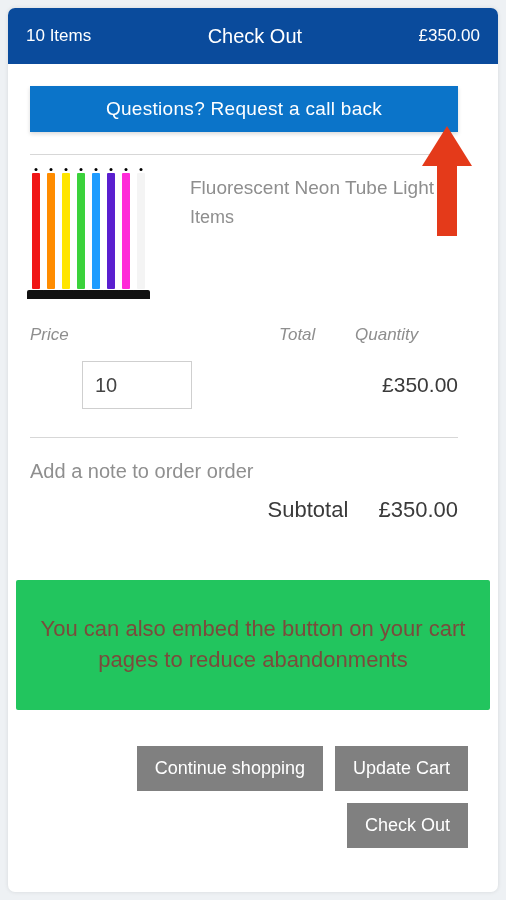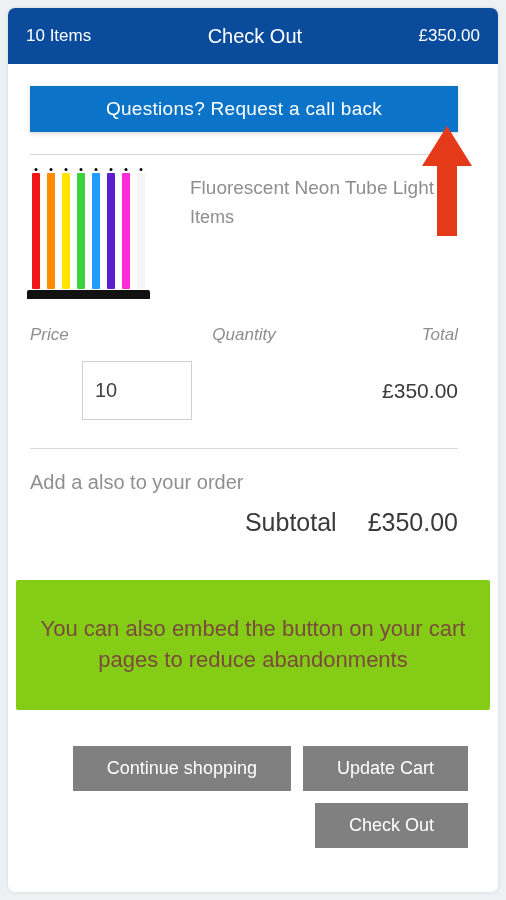--- a/index.html
+++ b/index.html
@@ -24,28 +24,28 @@
   .product-title { font-size: 19px; }
   .remove { cursor: pointer; }
   .pq-row { display: flex; margin-top: 26px; color: #8e8e8e; font-size: 17px; }
   .pq-col { flex: 1; font-style: italic; }
   .pq-col.center { text-align: center; }
   .pq-col.right { text-align: right; }
   .val-row { display: flex; align-items: center; margin-top: 16px; font-size: 21px; color: #3a3a3a; }
   .val-row .col { flex: 1; }
   .val-row .col.center { display: flex; justify-content: center; }
   .val-row .col.right { text-align: right; }
-  .qty-input { width: 110px; height: 59px; border: 1px solid #cfcfcf; font-size: 20px; padding: 0 12px; color: #444; }
+  .qty-input { width: 110px; height: 48px; border: 1px solid #cfcfcf; font-size: 20px; padding: 0 12px; color: #444; }
   .note { color: #8f8f8f; font-size: 20px; }
-  .subtotal-row { text-align: right; font-size: 25px; color: #3a3a3a; margin-top: 14px; }
+  .subtotal-row { text-align: right; font-size: 22px; color: #3a3a3a; margin-top: 14px; }
   .subtotal-row .lbl { margin-right: 24px; }
-  .overlay-box { position: absolute; left: 16px; right: 16px; top: 580px; background: #84cc16; color: #7b4b3c; padding: 34px 22px; font-size: 22px; line-height: 1.4; text-align: center; border-radius: 2px; }
+  .overlay-box { position: absolute; left: 16px; right: 16px; top: 580px; background: #22c55e; color: #7b4b3c; padding: 34px 22px; font-size: 22px; line-height: 1.4; text-align: center; border-radius: 2px; }
   .btn-row { position: absolute; left: 30px; right: 30px; bottom: 44px; display: flex; flex-direction: column; align-items: flex-end; gap: 12px; }
   .btn-row-top { display: flex; gap: 12px; justify-content: flex-end; width: 100%; }
-  .gbtn { background: #808080; color: #fff; border: none; font-size: 18px; padding: 12px 34px; cursor: pointer; }
+  .gbtn { background: #808080; color: #fff; border: none; font-size: 18px; padding: 12px 18px; cursor: pointer; }
 </style>
 </head>
 <body>
 
 <div class="frame">
   <div class="panel">
     <div class="header">
       <span>10 Items</span>
       <span class="header-title">Check Out</span>
       <span>£350.00</span>
@@ -70,34 +70,34 @@
             </div>
         </div>
         <div class="product-info">
           <div class="product-title">Fluorescent Neon Tube Light</div>
           <div class="remove">Items</div>
         </div>
       </div>
 
       <div class="pq-row">
         <div class="pq-col">Price</div>
+        <div class="pq-col right">Total</div>
         <div class="pq-col center">Quantity</div>
-        <div class="pq-col right">Total</div>
       </div>
 
       <div class="val-row">
         <div class="col center">
           <input class="qty-input" value="10" style="">
         </div>
         <div class="col right">£350.00</div>
       </div>
 
       <hr class="sep2">
 
-      <div class="note">Add a also to your order</div>
+      <div class="note">Add a note to order order</div>
 
       <div class="subtotal-row">
         <span class="lbl">Subtotal</span>
         <span>£350.00</span>
       </div>
     </div>
 
     <div class="btn-row">
       <div class="btn-row-top">
         <button class="gbtn">Continue shopping</button>

